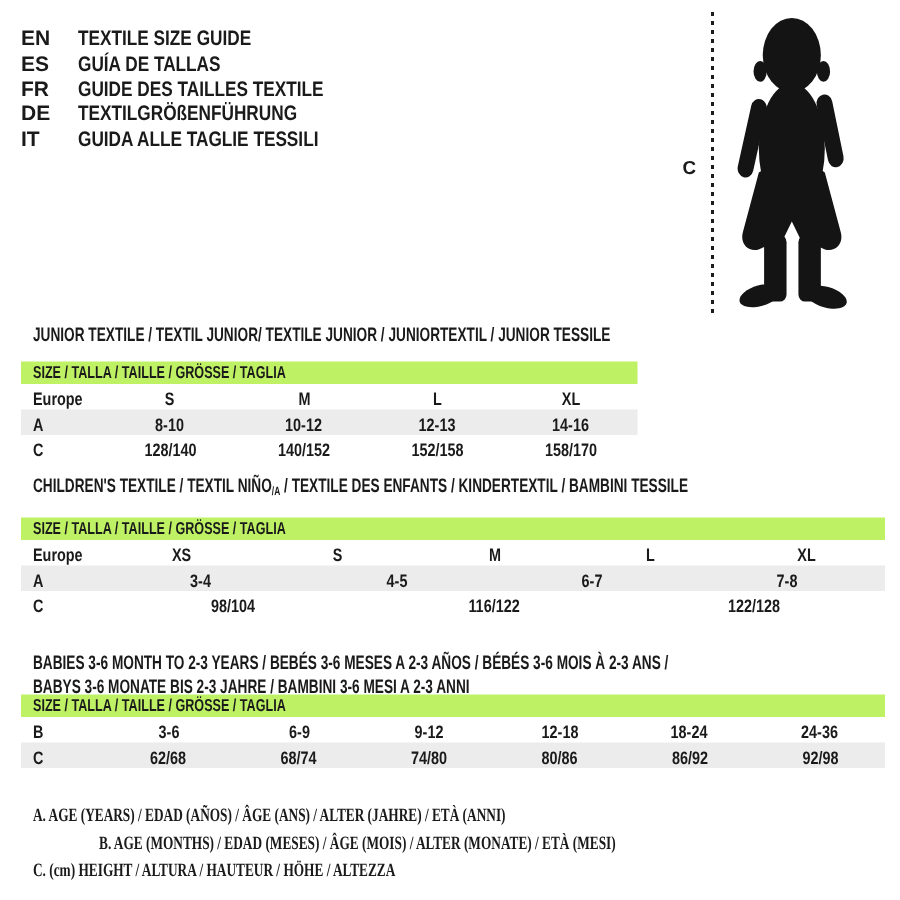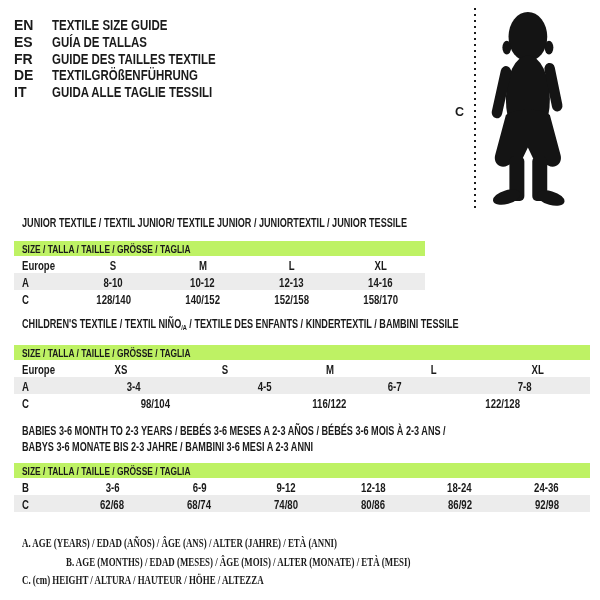--- a/index.html
+++ b/index.html
@@ -128,21 +128,21 @@
           <div class="cell"><span class="cx cc">6-7</span></div>
           <div class="cell"><span class="cx cc">7-8</span></div>
         </div>
         <div class="trow">
           <div class="row-label"><span class="cx">C</span></div>
           <div class="cell"><span class="cx cc">98/104</span></div>
           <div class="cell"><span class="cx cc">116/122</span></div>
           <div class="cell"><span class="cx cc">122/128</span></div>
         </div>
       </div>
-      <div class="section-title" style="top: 423px;">
+      <div class="section-title" style="top: 434px;">
         <div class="title-line"><span class="cx"><span>BABIES 3-6 MONTH TO 2-3 YEARS / BEBÉS 3-6 MESES A 2-3 AÑOS / BÉBÉS 3-6 MOIS À 2-3 ANS /</span></span></div>
         <div class="title-line"><span class="cx"><span>BABYS 3-6 MONATE BIS 2-3 JAHRE / BAMBINI 3-6 MESI A 2-3 ANNI</span></span></div>
       </div>
       <div class="size-table" style="left: 14px; top: 463px; width: 576px;">
         <div class="table-head-bar">
           <span class="cx">SIZE / TALLA / TAILLE / GRÖSSE / TAGLIA</span>
         </div>
         <div class="trow">
           <div class="row-label"><span class="cx">B</span></div>
           <div class="cell"><span class="cx cc">3-6</span></div>

